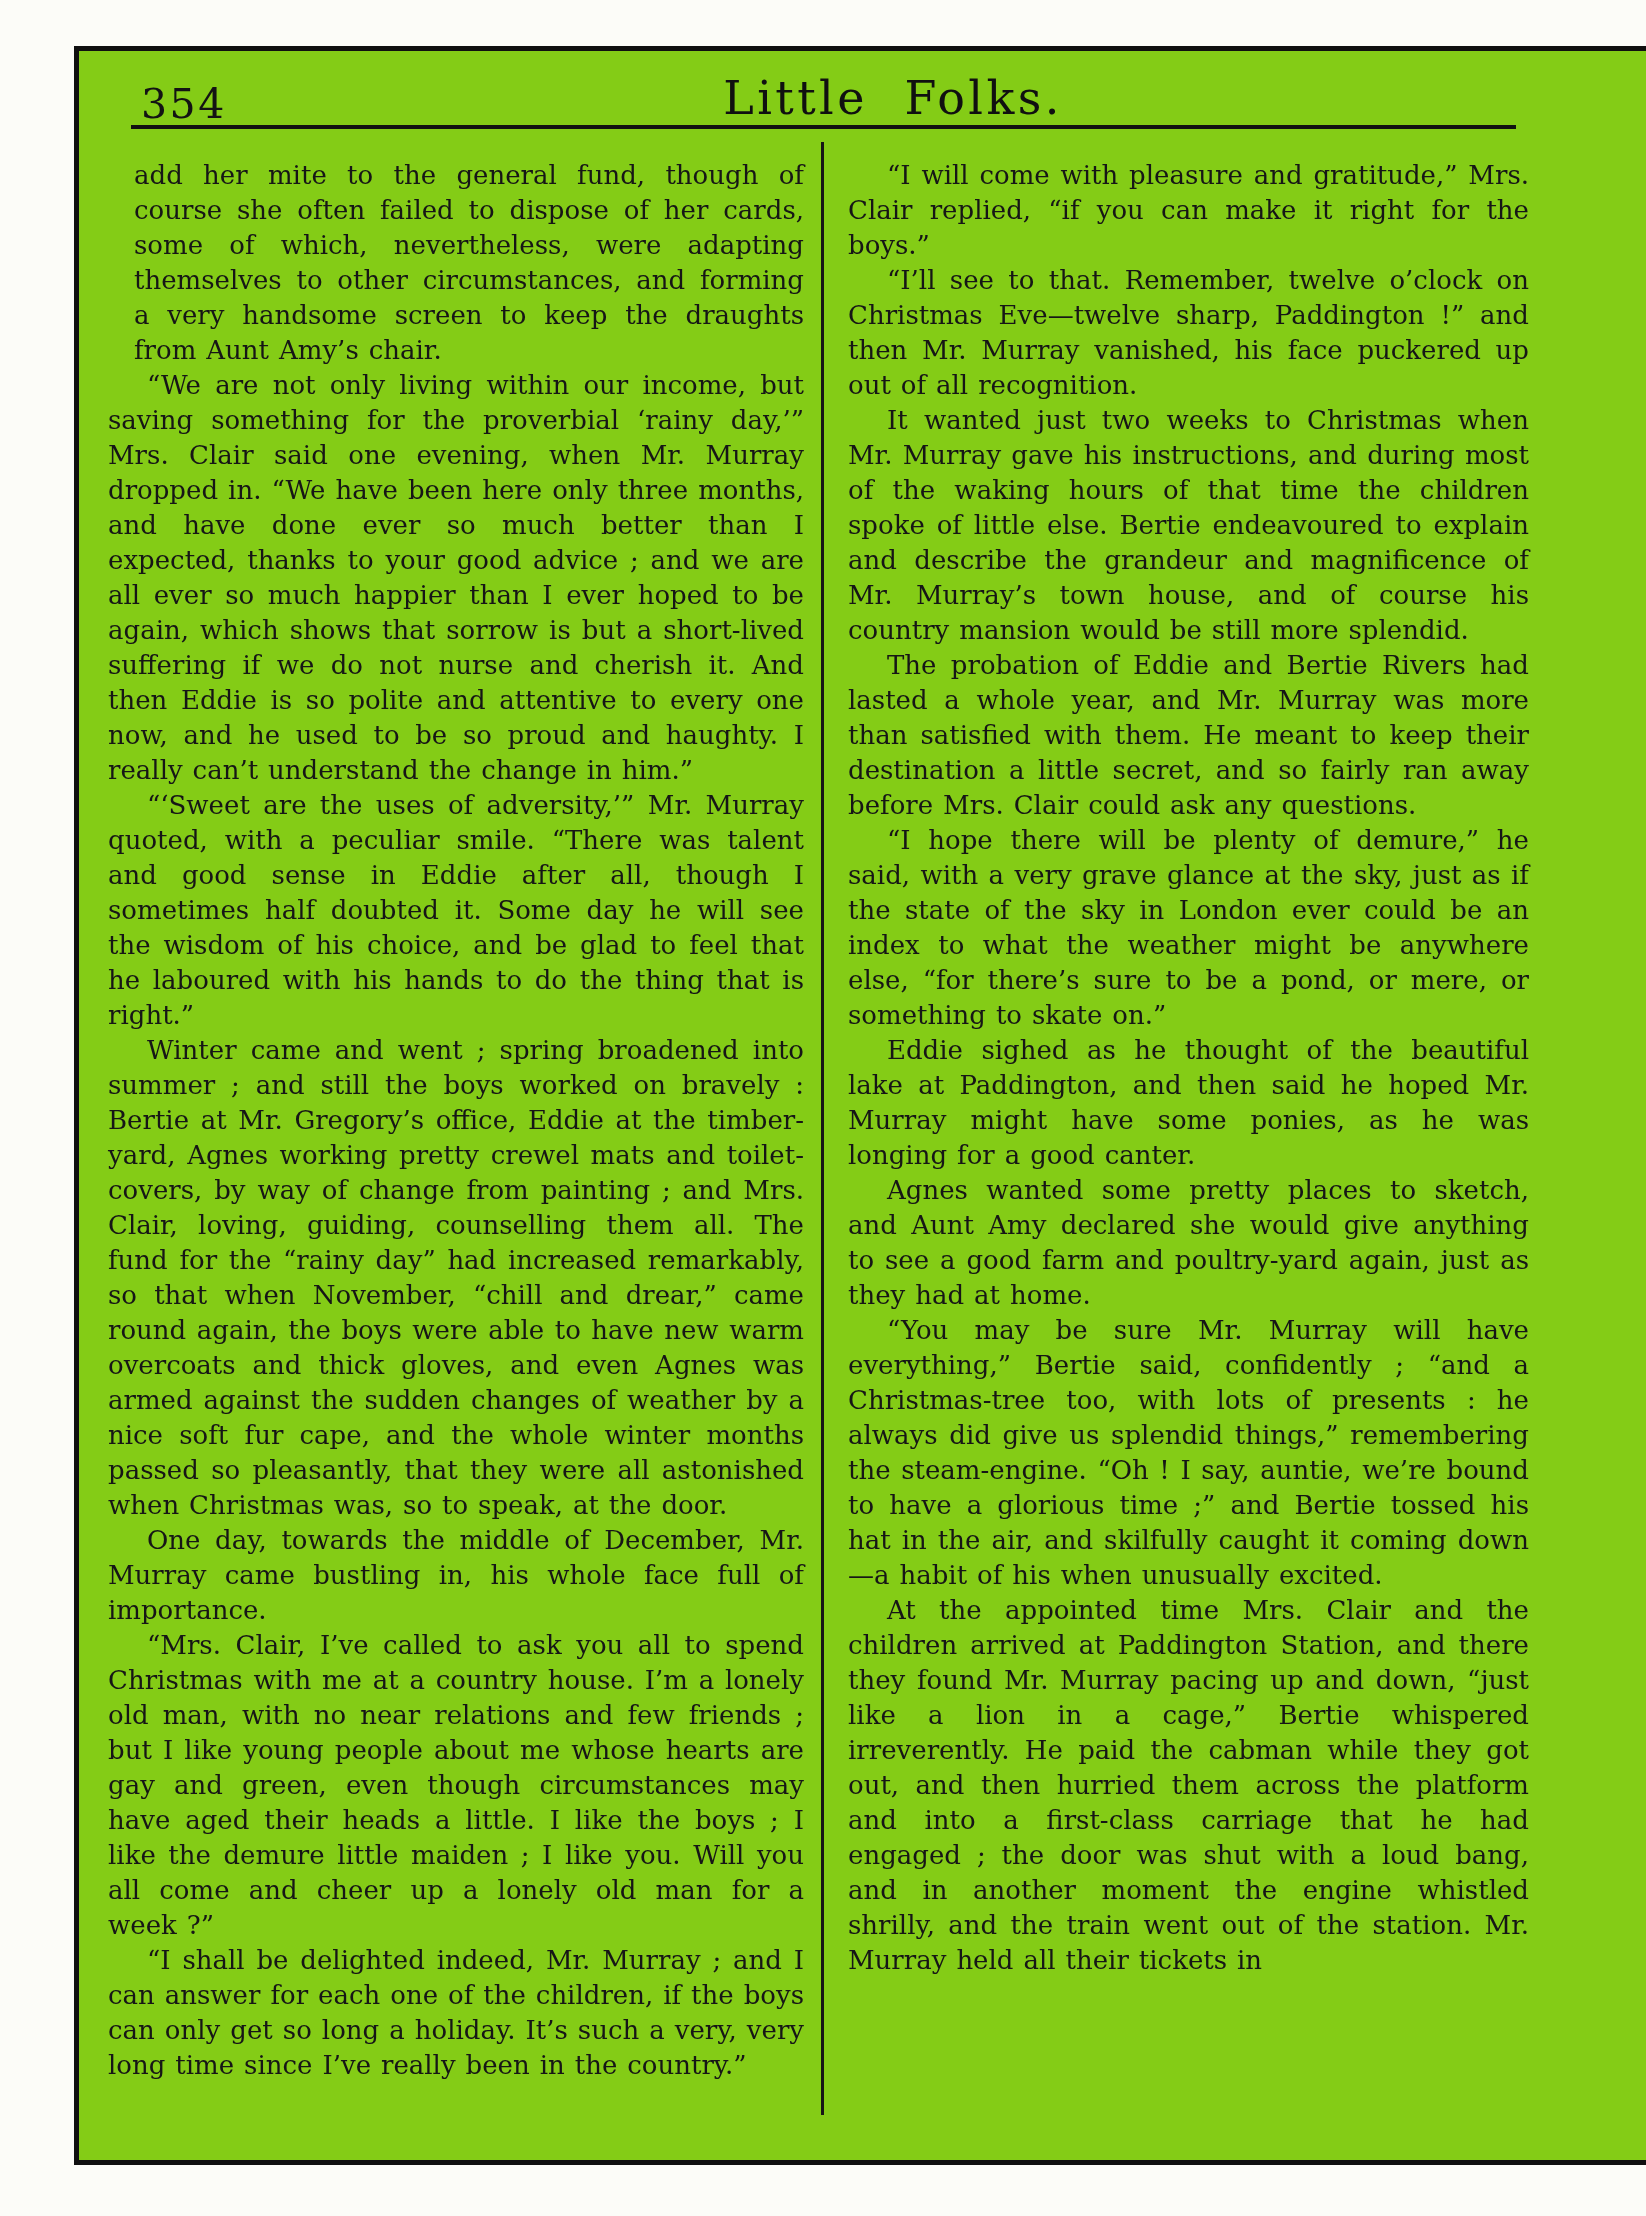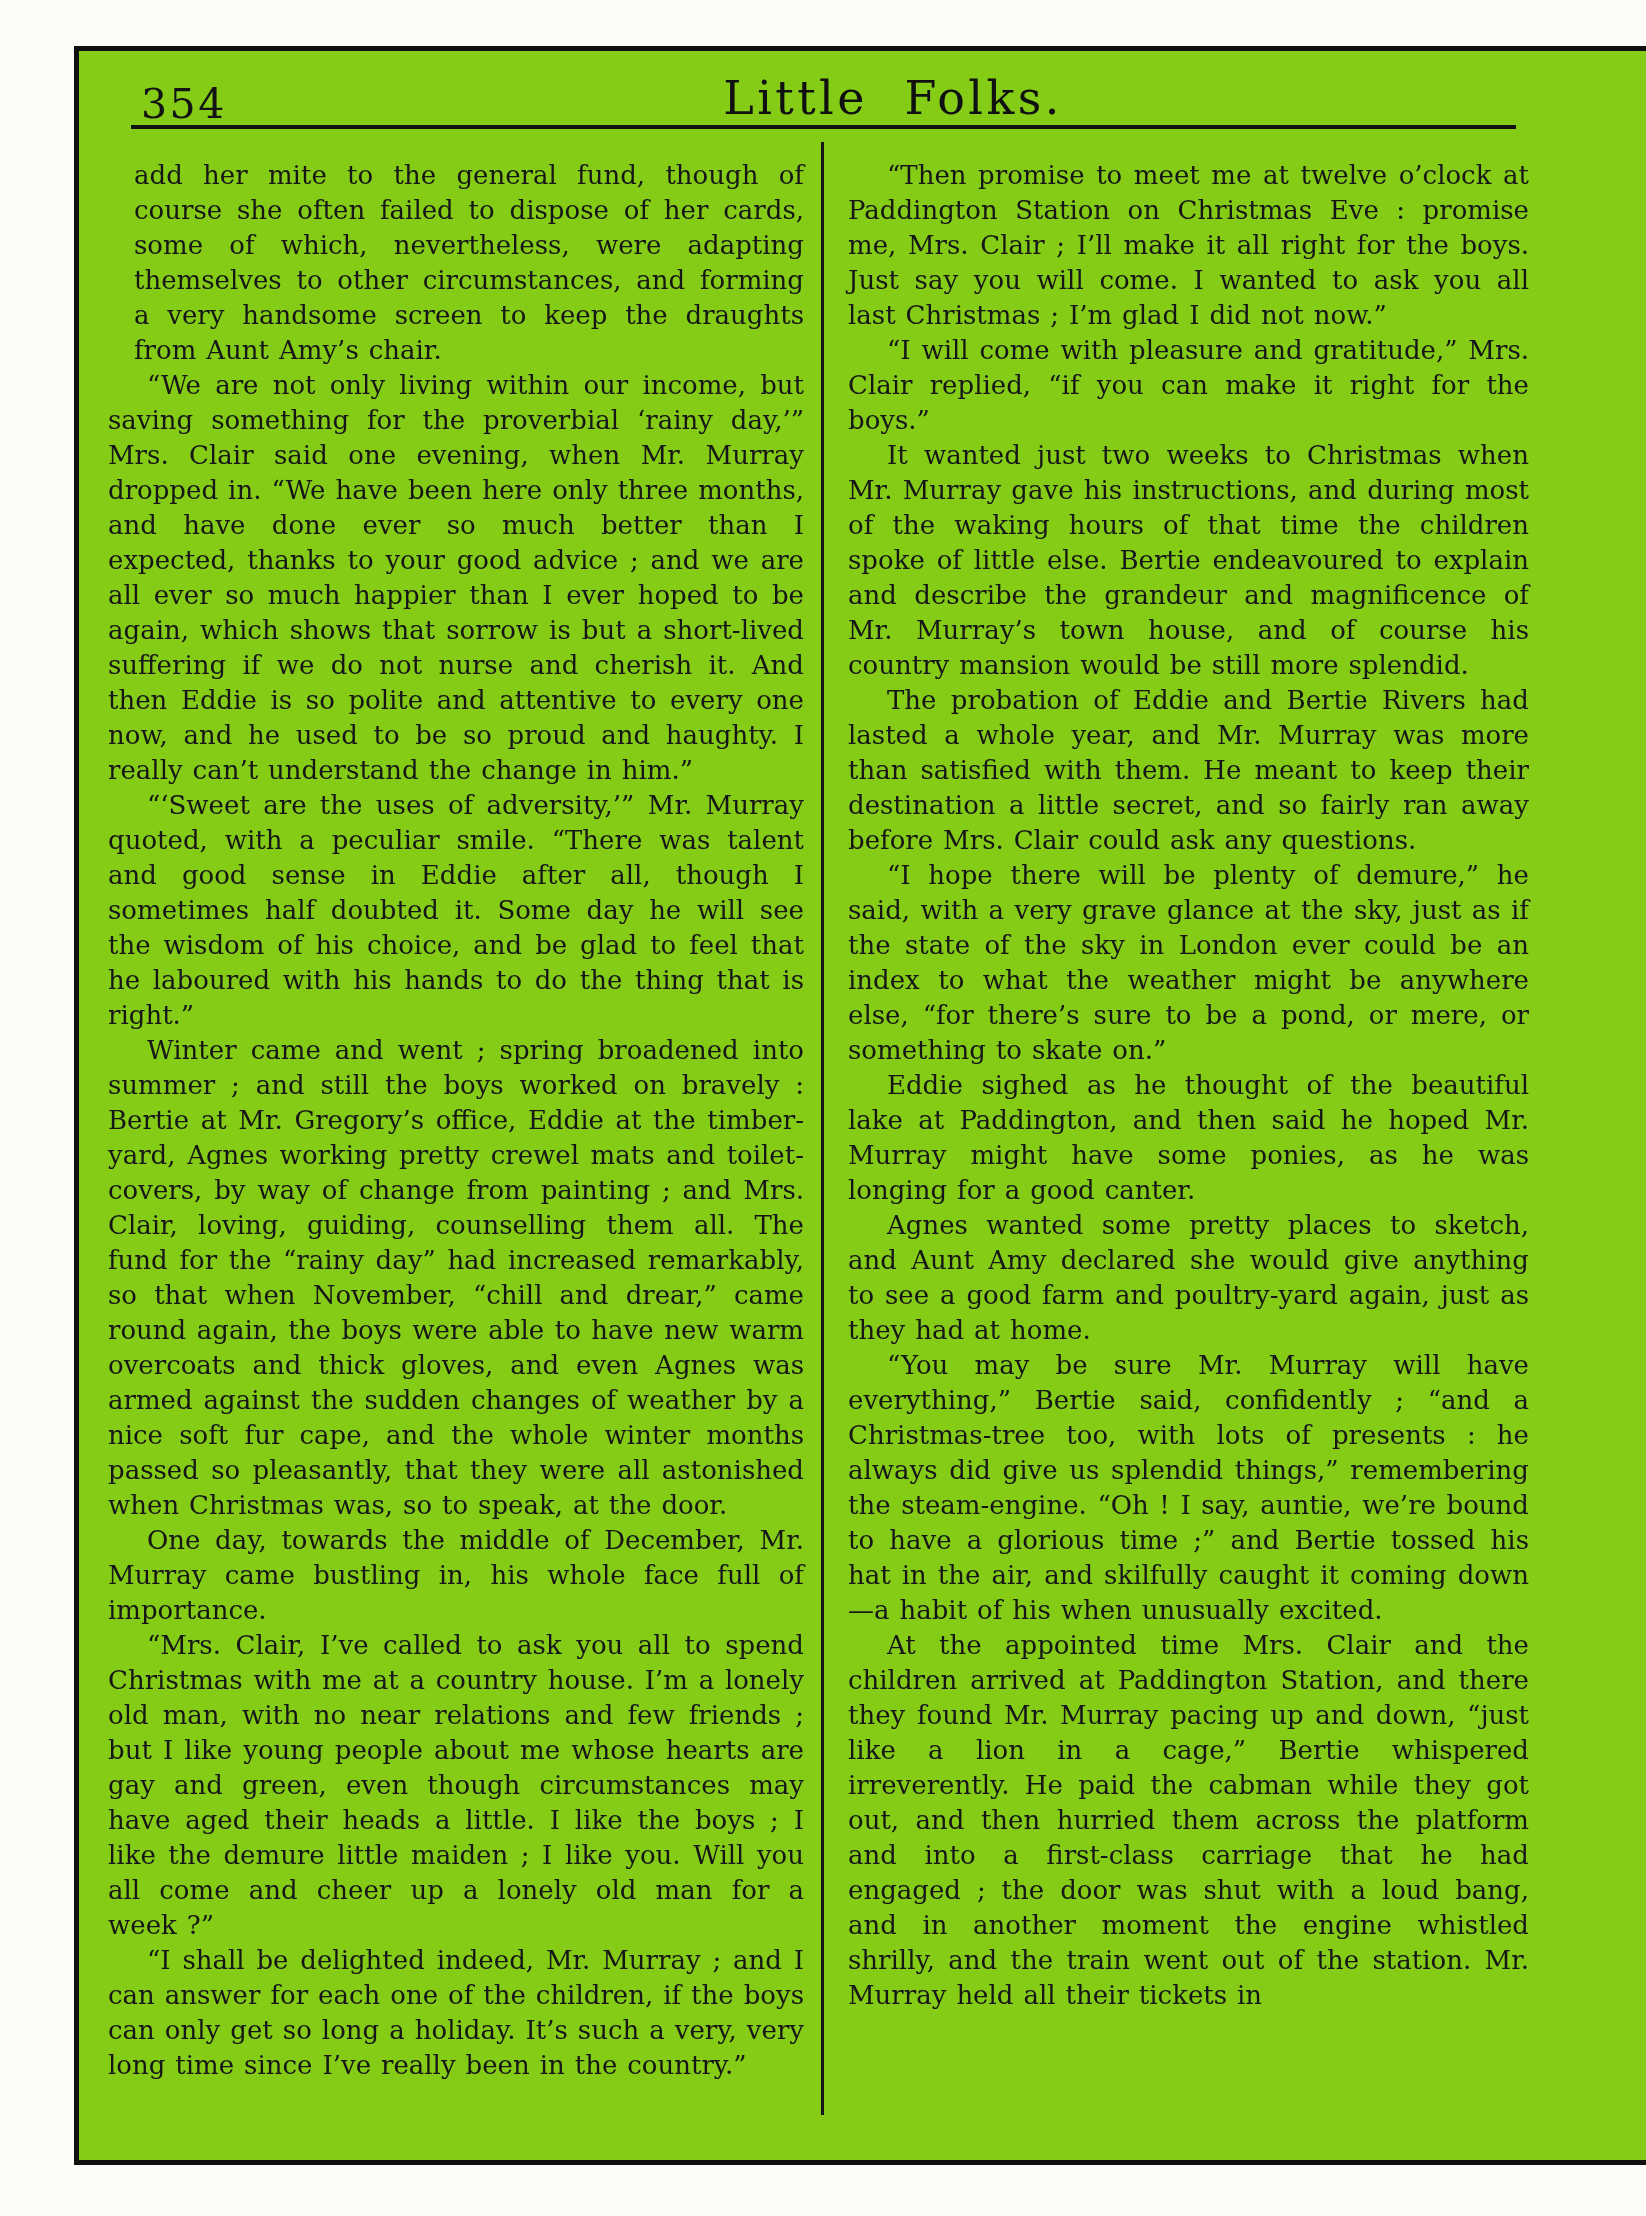--- a/index.html
+++ b/index.html
@@ -102,22 +102,22 @@
       <p class="continued">add her mite to the general fund, though of course she often failed to dispose of her cards, some of which, nevertheless, were adapting themselves to other circumstances, and forming a very handsome screen to keep the draughts from Aunt Amy’s chair.</p>
       <p>“We are not only living within our income, but saving something for the proverbial ‘rainy day,’” Mrs. Clair said one evening, when Mr. Murray dropped in. “We have been here only three months, and have done ever so much better than I expected, thanks to your good advice&nbsp;; and we are all ever so much happier than I ever hoped to be again, which shows that sorrow is but a short-lived suffering if we do not nurse and cherish it. And then Eddie is so polite and attentive to every one now, and he used to be so proud and haughty. I really can’t understand the change in him.”</p>
       <p>“‘Sweet are the uses of adversity,’” Mr. Murray quoted, with a peculiar smile. “There was talent and good sense in Eddie after all, though I sometimes half doubted it. Some day he will see the wisdom of his choice, and be glad to feel that he laboured with his hands to do the thing that is right.”</p>
       <p>Winter came and went&nbsp;; spring broadened into summer&nbsp;; and still the boys worked on bravely&nbsp;: Bertie at Mr. Gregory’s office, Eddie at the timber-yard, Agnes working pretty crewel mats and toilet-covers, by way of change from painting&nbsp;; and Mrs. Clair, loving, guiding, counselling them all. The fund for the “rainy day” had increased remarkably, so that when November, “chill and drear,” came round again, the boys were able to have new warm overcoats and thick gloves, and even Agnes was armed against the sudden changes of weather by a nice soft fur cape, and the whole winter months passed so pleasantly, that they were all astonished when Christmas was, so to speak, at the door.</p>
       <p>One day, towards the middle of December, Mr. Murray came bustling in, his whole face full of importance.</p>
       <p>“Mrs. Clair, I’ve called to ask you all to spend Christmas with me at a country house. I’m a lonely old man, with no near relations and few friends&nbsp;; but I like young people about me whose hearts are gay and green, even though circumstances may have aged their heads a little. I like the boys&nbsp;; I like the demure little maiden&nbsp;; I like you. Will you all come and cheer up a lonely old man for a week&nbsp;?”</p>
       <p>“I shall be delighted indeed, Mr. Murray&nbsp;; and I can answer for each one of the children, if the boys can only get so long a holiday. It’s such a very, very long time since I’ve really been in the country.”</p>
     </div>
 
     <div class="col col-right">
-      <p>“Then promise to meet me at twelve o’clock at Paddington Station on Christmas Eve&nbsp;: promise me, Mrs. Clair&nbsp;; I’ll make it all right for the boys. Just say you will come. I wanted to ask you all last Christmas&nbsp;; I’m glad I did not now.”</p>
       <p>“I will come with pleasure and gratitude,” Mrs. Clair replied, “if you can make it right for the boys.”</p>
+      <p>“I’ll see to that. Remember, twelve o’clock on Christmas Eve—twelve sharp, Paddington&nbsp;!” and then Mr. Murray vanished, his face puckered up out of all recognition.</p>
       <p>It wanted just two weeks to Christmas when Mr. Murray gave his instructions, and during most of the waking hours of that time the children spoke of little else. Bertie endeavoured to explain and describe the grandeur and magnificence of Mr. Murray’s town house, and of course his country mansion would be still more splendid.</p>
       <p>The probation of Eddie and Bertie Rivers had lasted a whole year, and Mr. Murray was more than satisfied with them. He meant to keep their destination a little secret, and so fairly ran away before Mrs. Clair could ask any questions.</p>
       <p>“I hope there will be plenty of demure,” he said, with a very grave glance at the sky, just as if the state of the sky in London ever could be an index to what the weather might be anywhere else, “for there’s sure to be a pond, or mere, or something to skate on.”</p>
       <p>Eddie sighed as he thought of the beautiful lake at Paddington, and then said he hoped Mr. Murray might have some ponies, as he was longing for a good canter.</p>
       <p>Agnes wanted some pretty places to sketch, and Aunt Amy declared she would give anything to see a good farm and poultry-yard again, just as they had at home.</p>
       <p>“You may be sure Mr. Murray will have everything,” Bertie said, confidently&nbsp;; “and a Christmas-tree too, with lots of presents&nbsp;: he always did give us splendid things,” remembering the steam-engine. “Oh&nbsp;! I say, auntie, we’re bound to have a glorious time&nbsp;;” and Bertie tossed his hat in the air, and skilfully caught it coming down—a habit of his when unusually excited.</p>
       <p>At the appointed time Mrs. Clair and the children arrived at Paddington Station, and there they found Mr. Murray pacing up and down, “just like a lion in a cage,” Bertie whispered irreverently. He paid the cabman while they got out, and then hurried them across the platform and into a first-class carriage that he had engaged&nbsp;; the door was shut with a loud bang, and in another moment the engine whistled shrilly, and the train went out of the station. Mr. Murray held all their tickets in</p>
     </div>
 
   </div>

